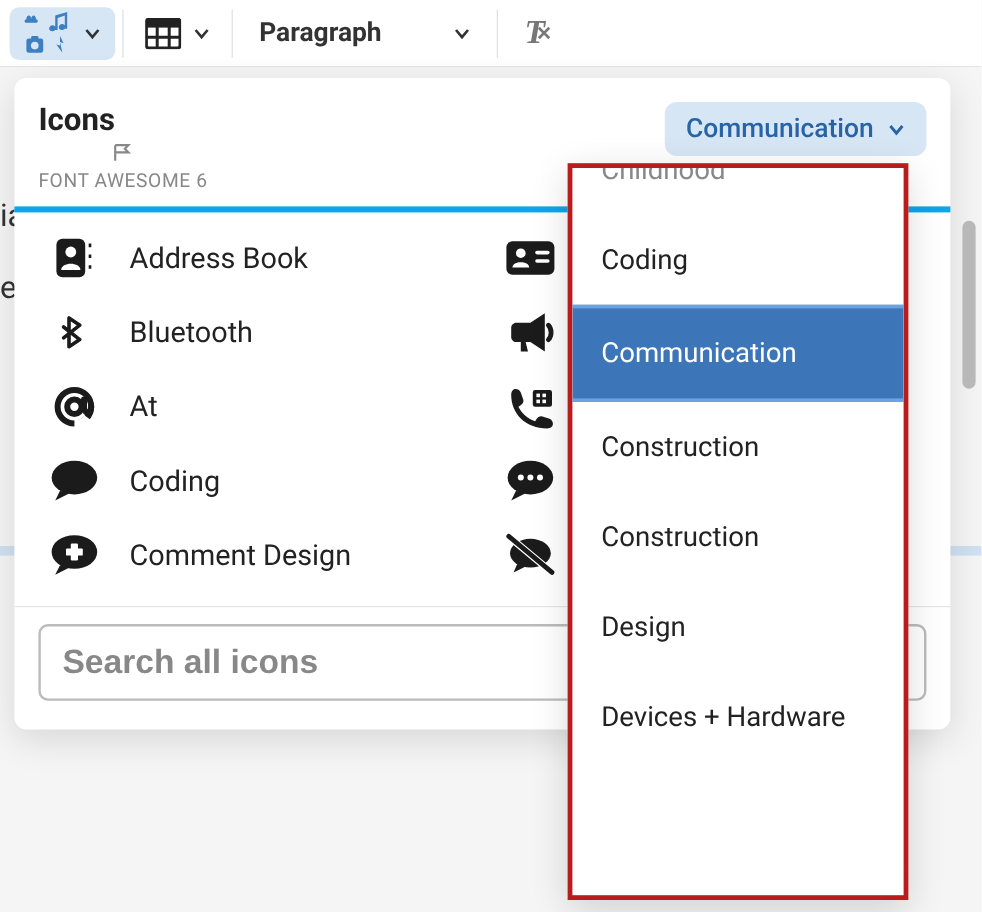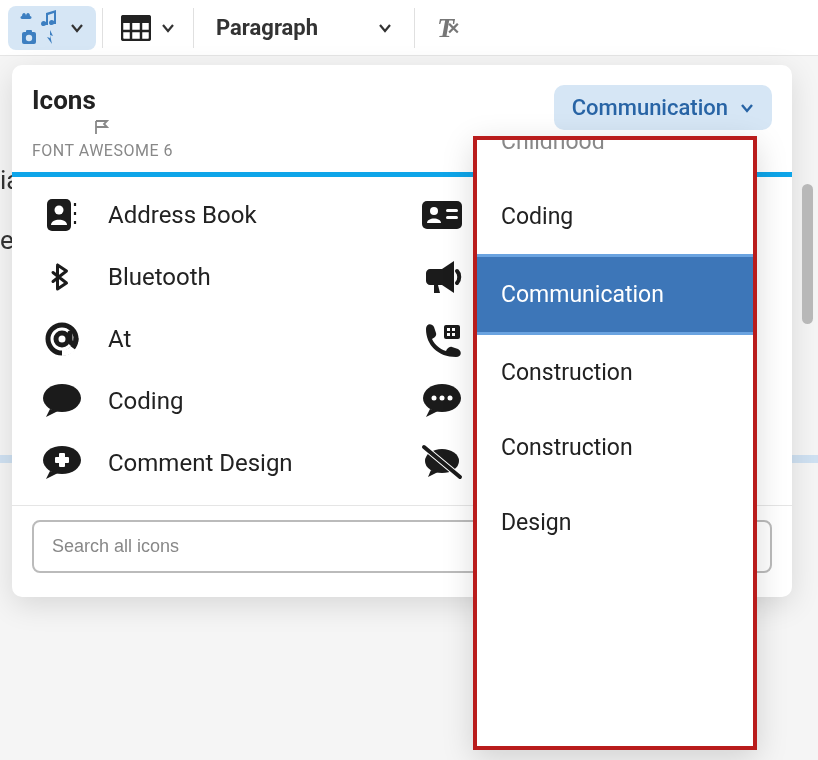--- a/index.html
+++ b/index.html
@@ -172,26 +172,27 @@
       margin-right: 300px;
     }
 
     
     .search-wrap {
       padding: 14px 20px 24px;
       border-top: 1px solid #e5e5e5;
     }
     .search-input {
       width: 100%;
-      font-size: 18px;
+      font-size: 28px;
       padding: 14px 18px;
       border: 2px solid #bbb;
       border-radius: 8px;
       color: #666;
       outline: none;
+      font-weight: bold;
     }
     .search-input::placeholder { color: #888; }
 
     
     .dropdown {
       position: absolute;
       top: 136px;
       left: 473px;
       width: 284px;
       background: #fff;
@@ -478,18 +479,19 @@
 </div>
 
 <div class="dropdown">
   <div class="dropdown-inner">
     <div class="dropdown-item cut-top">Childhood</div>
     <div class="dropdown-item">Coding</div>
     <div class="dropdown-item selected">Communication</div>
     <div class="dropdown-item">Construction</div>
     <div class="dropdown-item">Construction</div>
     <div class="dropdown-item">Design</div>
+    <div class="dropdown-item">Devices + Hardware</div>
   </div>
 </div>
 
 <div class="scrollbar-track">
   <div class="scrollbar-thumb"></div>
 </div>
 
 </body></html>

